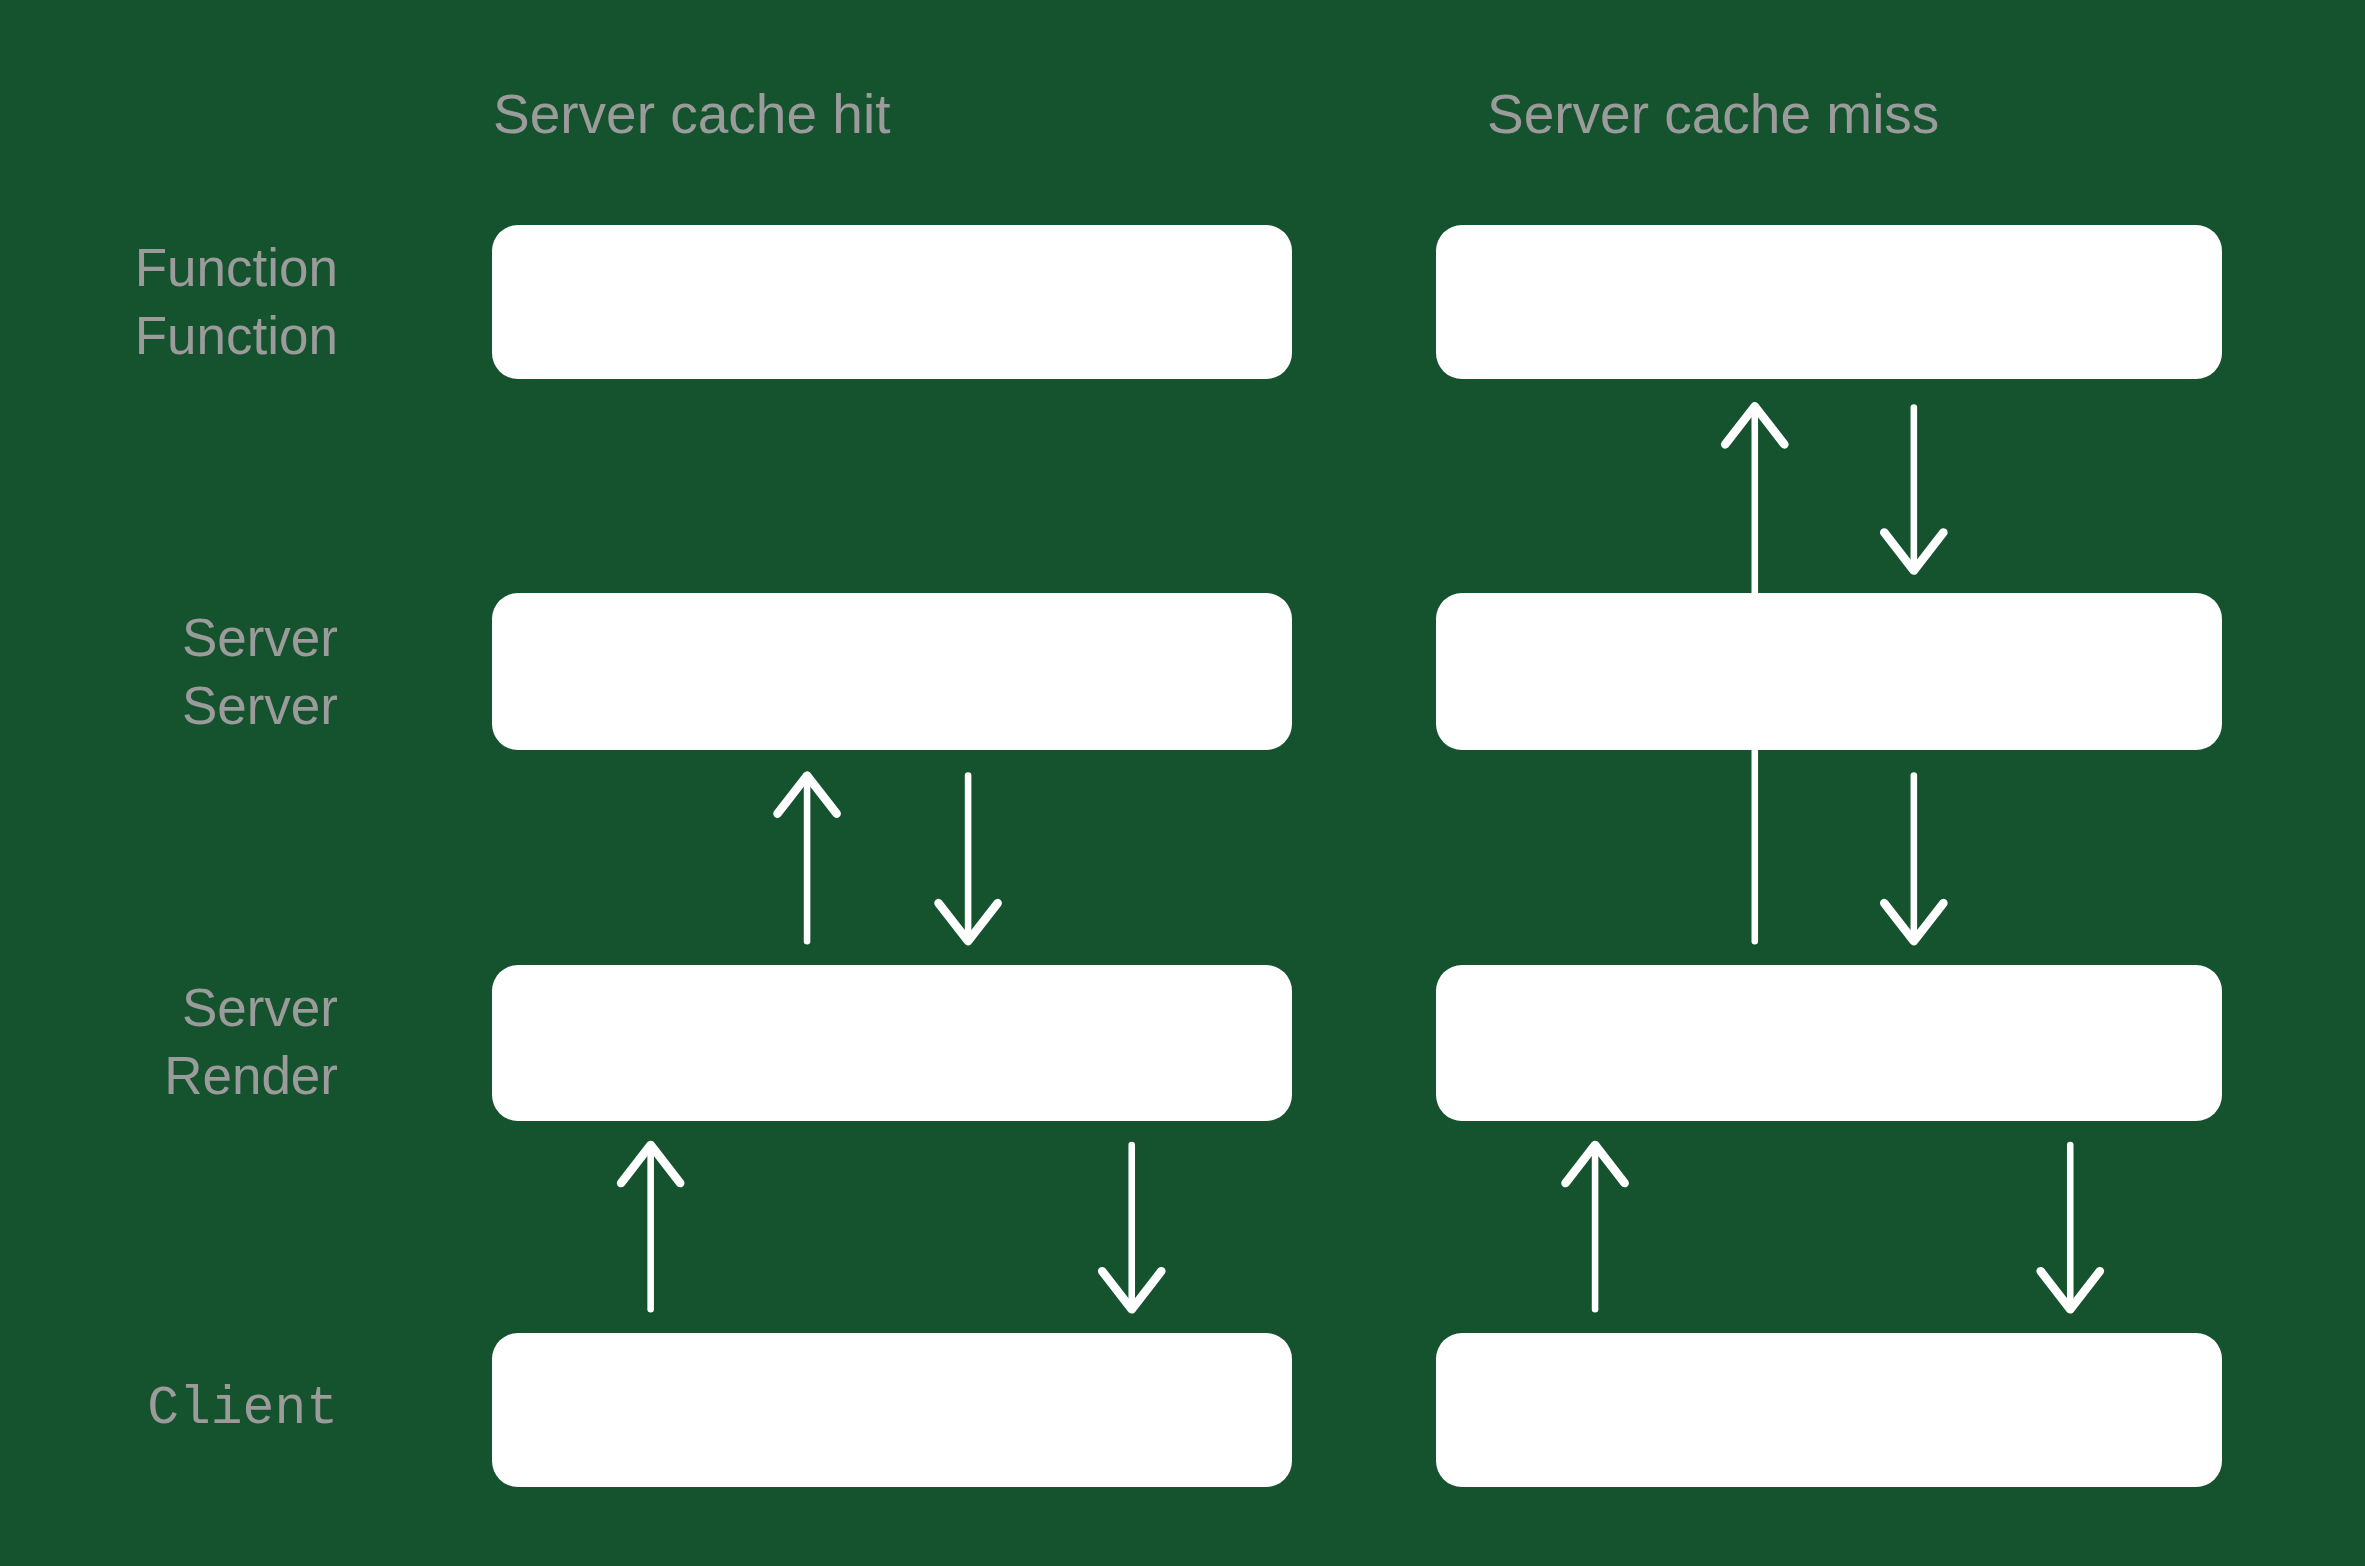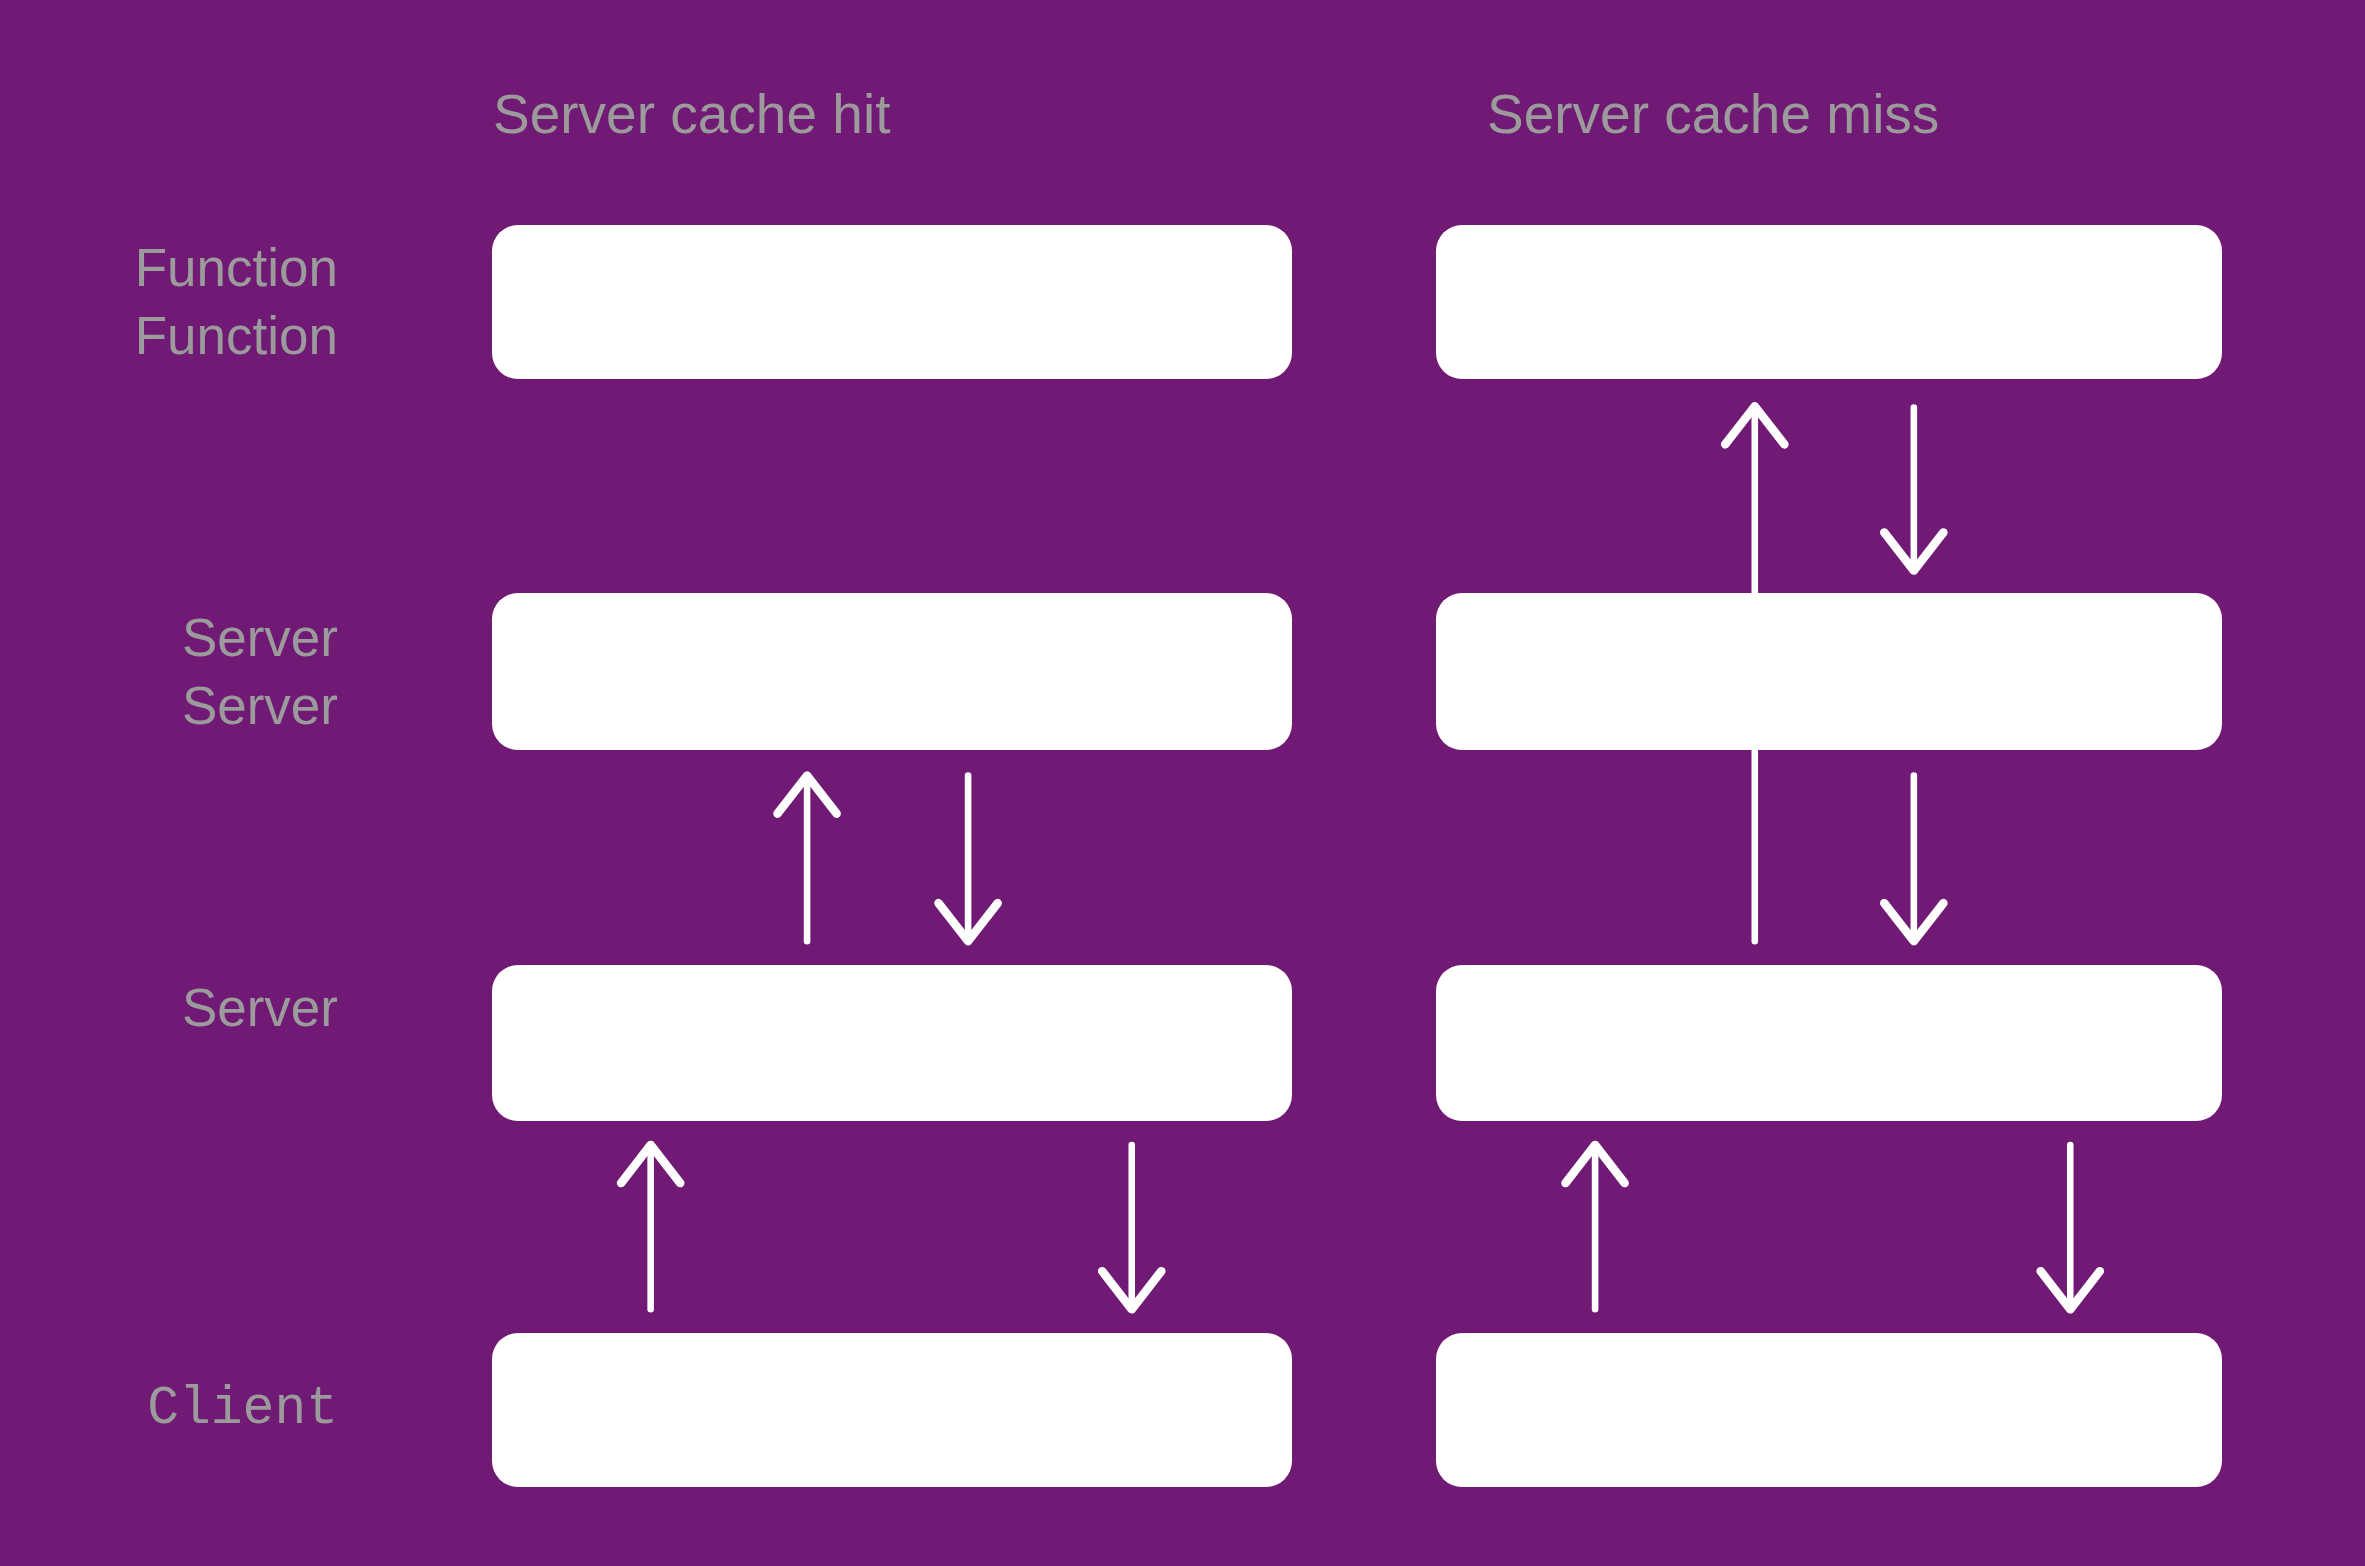--- a/index.html
+++ b/index.html
@@ -4,21 +4,21 @@
 <style>
   html, body {
     margin: 0;
     padding: 0;
     background: #000000;
   }
   .canvas {
     position: relative;
     width: 2366px;
     height: 1567px;
-    background: #701a75;
+    background: #14532d;
     overflow: hidden;
     font-family: "Liberation Sans", sans-serif;
   }
   .col-header {
     position: absolute;
     top: 85px;
     height: 58px;
     line-height: 58px;
     font-size: 55px;
     color: #9b9b9b;
@@ -121,20 +121,21 @@
   <div class="row-label r1">
     <div>Function</div>
     <div>Function</div>
   </div>
   <div class="row-label r2">
     <div>Server</div>
     <div>Server</div>
   </div>
   <div class="row-label r3">
     <div>Server</div>
+    <div>Render</div>
   </div>
   <div class="row-label r4">
     <div>Client</div>
   </div>
 
   <div class="node-box col-hit row-1"></div>
   <div class="node-box col-hit row-2"></div>
   <div class="node-box col-hit row-3"></div>
   <div class="node-box col-hit row-4"></div>
 

